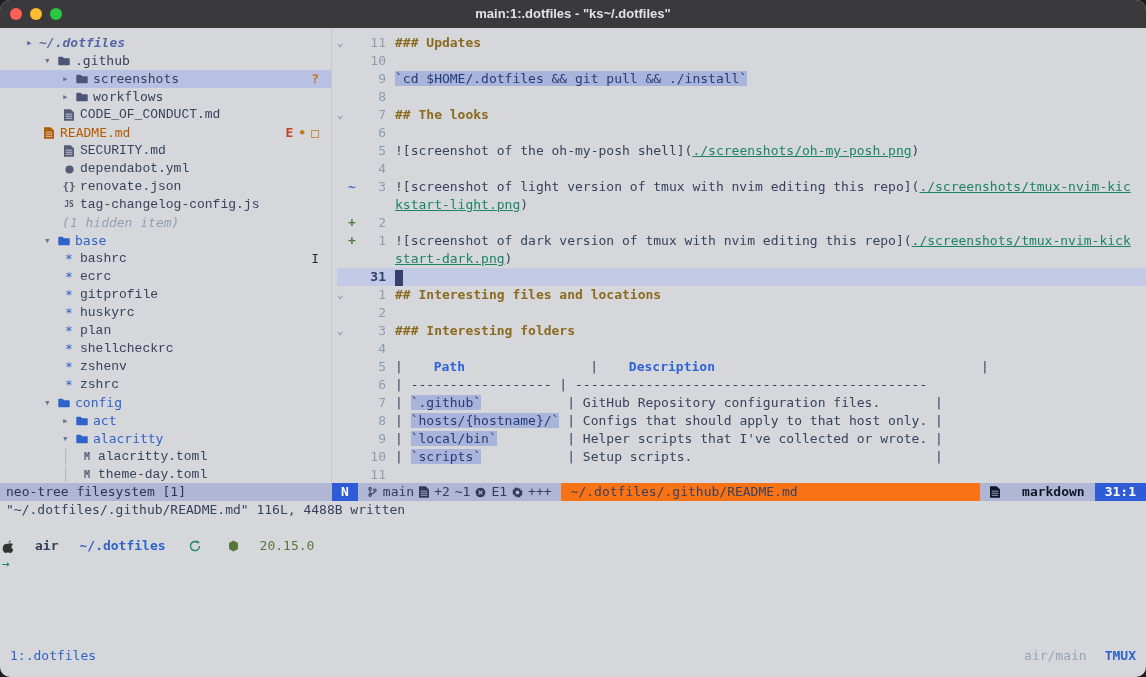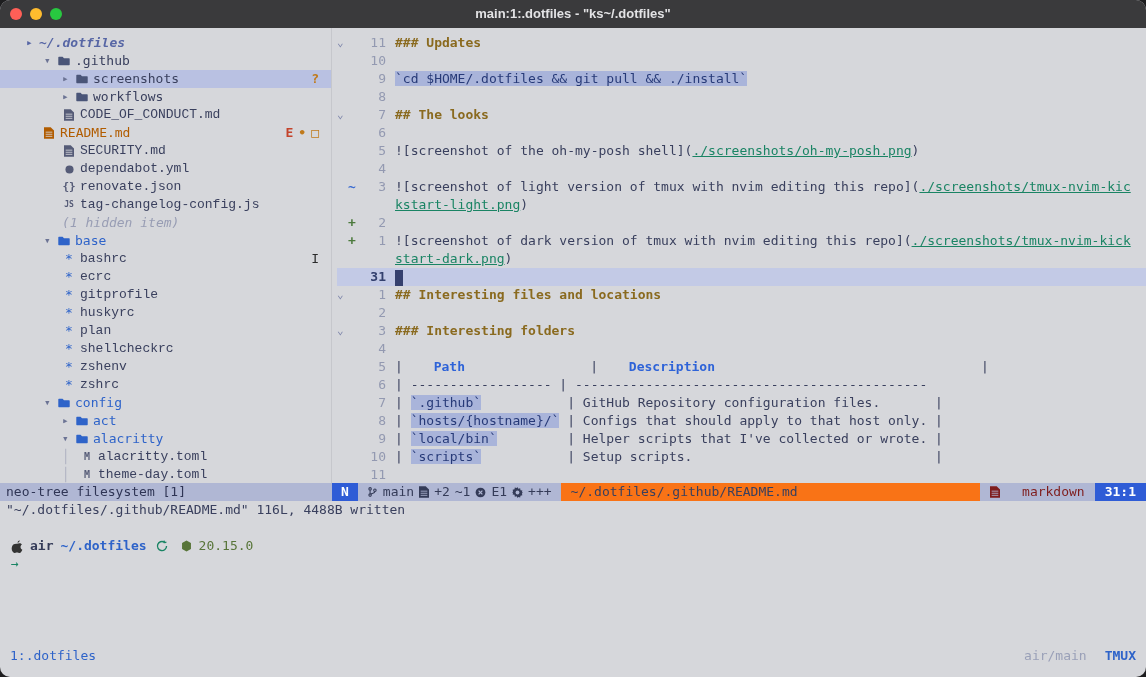--- a/index.html
+++ b/index.html
@@ -45,25 +45,25 @@
   .etxt .link{color:#1a8464;text-decoration:underline;}
   .etxt .th{color:#2e63d8;font-weight:bold;margin-left:23px;}
   .cursorblk{display:inline-block;width:8px;height:16px;background:#35406e;vertical-align:middle;}
   
   .statusline{flex:0 0 18px;display:flex;align-items:stretch;background:#c6cbe2;}
   .sl-neo{width:332px;flex:none;box-sizing:border-box;background:#b0b7d4;color:#2f3555;padding-left:6px;display:flex;align-items:center;}
   .sl-mode{background:#2f5cd6;color:#fff;font-weight:bold;padding:0 9px;display:flex;align-items:center;}
   .sl-left{background:#b0b7d4;color:#343b58;display:flex;align-items:center;gap:5px;padding:0 9px;}
   .sic{width:auto;margin:0;display:inline-flex;align-items:center;}
   .sl-path{flex:1;background:#f97316;color:#3a405e;padding-left:10px;display:flex;align-items:center;}
-  .sl-ft{background:#b0b7d4;color:#7f1d1d;display:flex;align-items:center;gap:22px;padding:0 10px;}
+  .sl-ft{background:#b0b7d4;color:#0f172a;display:flex;align-items:center;gap:22px;padding:0 10px;font-weight:bold;}
   .sl-pos{background:#2f5cd6;color:#fff;font-weight:bold;padding:0 10px;display:flex;align-items:center;}
   
   .cmdline{flex:0 0 18px;padding-left:6px;color:#3a405e;white-space:pre;}
-  .shrow{flex:0 0 18px;display:flex;align-items:center;gap:7px;padding-left:11px;}
+  .shrow{flex:0 0 18px;display:flex;align-items:center;gap:21px;padding-left:2px;}
   .apple{color:#333;display:inline-flex;}
   .host{color:#343b58;font-weight:bold;}
   .cwd{color:#2e63c9;font-weight:bold;}
   .sync{color:#1a8464;display:inline-flex;margin-left:2px;}
   .hex{color:#587539;display:inline-flex;margin-left:6px;}
   .ver{color:#587539;}
   .arrow{color:#1a8464;}
   
   .tmuxbar{margin-top:auto;flex:0 0 18px;margin-bottom:12px;display:flex;align-items:center;padding:0 10px;gap:18px;}
   .twin{color:#2e63c9;}

